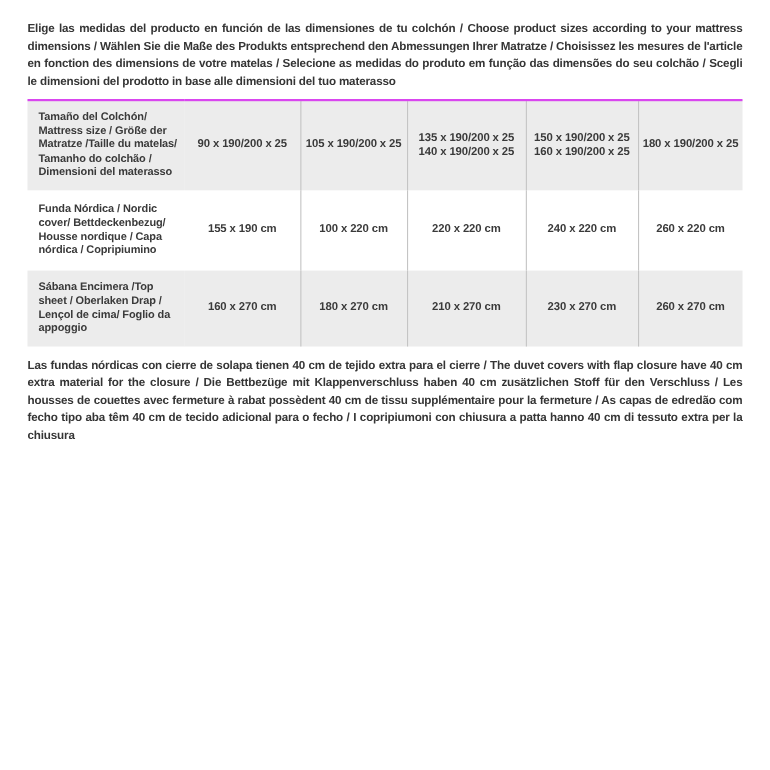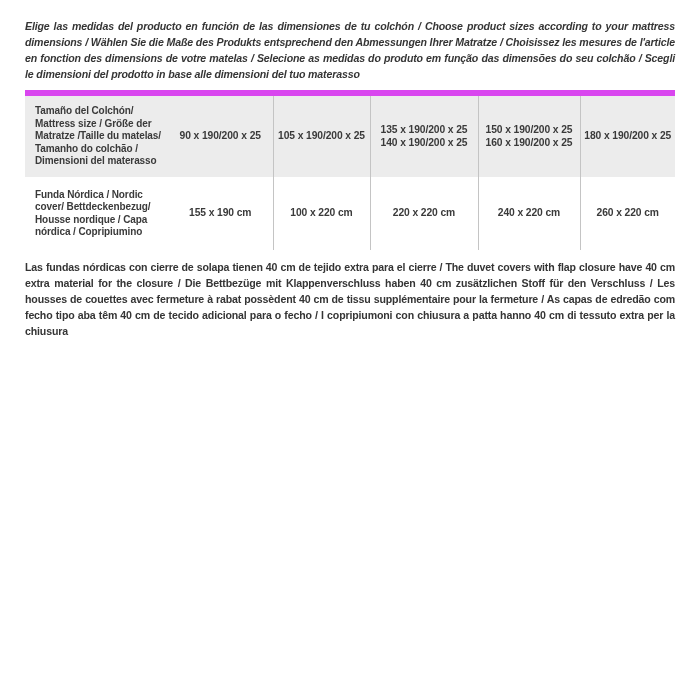--- a/index.html
+++ b/index.html
@@ -13,28 +13,27 @@
   }
   .page { padding: 16px 25px 0 25px; }
 
   .intro {
     font-size: 10.6px;
     line-height: 16px;
     text-align: justify;
     letter-spacing: -0.15px;
     margin: 2px 0 8px 0;
     color: #353535;
-    font-style: italic;
   }
 
   table.size-table {
     width: 650px;
     border-collapse: collapse;
     table-layout: fixed;
-    border-top: 6px solid #d946ef;
+    border-top: 2px solid #d946ef;
     font-size: 10px;
   }
   .size-table td {
     vertical-align: middle;
     padding: 4px 3px;
     line-height: 12.5px;
     letter-spacing: -0.1px;
   }
   .size-table td.lbl {
     text-align: left;
@@ -97,18 +96,26 @@
         <td class="val">180 x 190/200 x 25</td>
       </tr>
       <tr class="r2">
         <td class="lbl">Funda Nórdica /  Nordic cover/ Bettdeckenbezug/ Housse nordique  / Capa nórdica / Copripiumino</td>
         <td class="val">155 x 190 cm</td>
         <td class="val">100 x 220 cm</td>
         <td class="val">220 x 220 cm</td>
         <td class="val">240 x 220 cm</td>
         <td class="val">260 x 220 cm</td>
       </tr>
+      <tr class="r3 shaded">
+        <td class="lbl">Sábana Encimera /Top sheet / Oberlaken Drap / Lençol de cima/ Foglio da appoggio</td>
+        <td class="val">160 x 270 cm</td>
+        <td class="val">180 x 270 cm</td>
+        <td class="val">210 x 270 cm</td>
+        <td class="val">230 x 270 cm</td>
+        <td class="val">260 x 270 cm</td>
+      </tr>
     </tbody>
   </table>
 
   <p class="footnote">Las fundas nórdicas con cierre de solapa tienen 40 cm de tejido extra para el cierre  / The duvet covers with flap closure have 40 cm extra material for the closure / Die Bettbezüge mit Klappenverschluss haben 40 cm zusätzlichen Stoff für den Verschluss / Les housses de couettes avec fermeture à rabat possèdent 40 cm de tissu supplémentaire pour la fermeture / As capas de edredão com fecho tipo aba têm 40 cm de tecido adicional para o fecho / I copripiumoni con chiusura a patta hanno 40 cm di tessuto extra per la chiusura</p>
 
 </div>
 
 </body></html>

